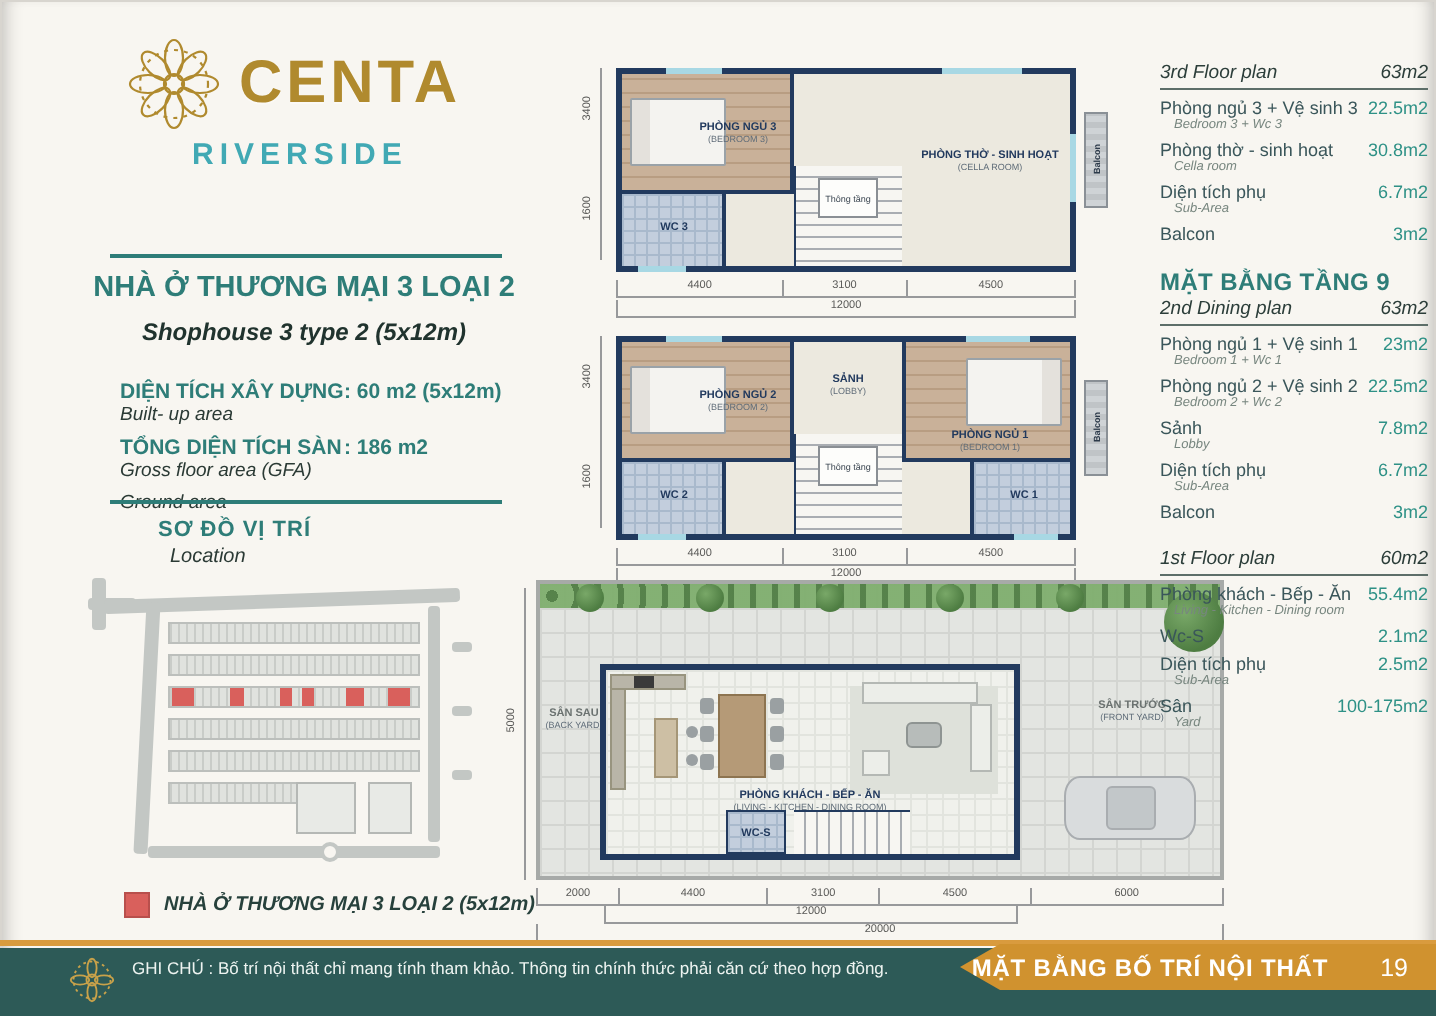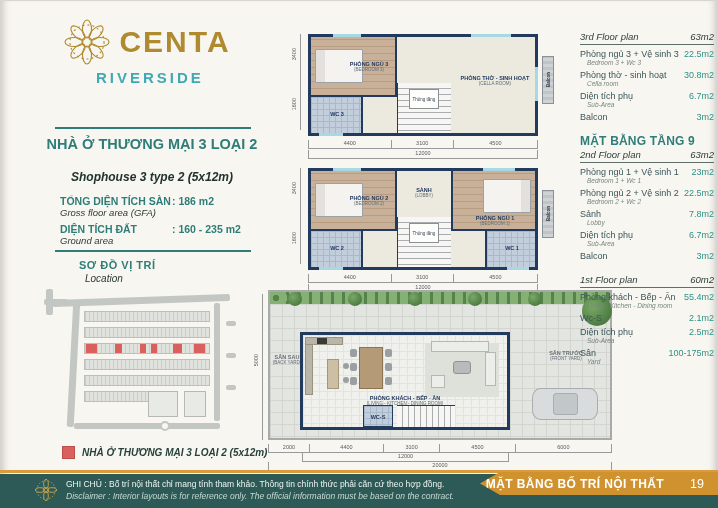--- a/index.html
+++ b/index.html
@@ -10,21 +10,21 @@
   
   .logo-block { position:absolute; left:38px; top:16px; width:216px; }
   .logo-row { display:flex; align-items:center; justify-content:center; gap:6px; }
   .brand { font-size:30px; font-weight:bold; letter-spacing:2px; color:#b08a2e;
            text-shadow:0 1px 0 rgba(255,255,255,.4); }
   .riverside { margin-top:1px; margin-left:58px; font-size:15px; font-weight:bold; letter-spacing:3px; color:#41a9b4; }
   .hr { position:absolute; left:55px; width:196px; height:2px; background:#2e7d78; }
   .hr1 { top:127px; } .hr2 { top:250px; }
   .title-block { position:absolute; left:28px; top:136px; width:248px; text-align:center; }
   .title-line { font-size:14.5px; font-weight:bold; color:#2e7d78; line-height:17px; }
-  .subtitle { margin-top:17px; font-size:12px; font-weight:600; font-style:italic; color:#20332e;text-align:center; }
+  .subtitle { margin-top:6px; font-size:12px; font-weight:600; font-style:italic; color:#20332e;text-align:center; }
   .specs { position:absolute; left:60px; top:190px; width:216px; }
   .spec { margin-bottom:5px; }
   .spec-line { font-size:10.5px; font-weight:bold; color:#2e7d78; white-space:nowrap; }
   .spec-label { display:inline-block; width:112px; }
   .spec-sub { font-size:9.5px; font-style:italic; color:#2b3a35; line-height:11px; }
   .loc-title { position:absolute; left:79px; top:259px; font-size:11px; font-weight:bold; color:#2e7d78; letter-spacing:.5px; }
   .loc-sub { position:absolute; left:85px; top:273px; font-size:10px; font-style:italic; color:#2b3a35; }
 
   
   .sitemap { position:absolute; left:44px; top:287px; width:194px; height:152px; }
@@ -130,27 +130,28 @@
     <div class="riverside">RIVERSIDE</div>
   </div>
 
   <div class="hr hr1"></div>
   <div class="title-block">
     <div class="title-line">NHÀ Ở THƯƠNG MẠI 3 LOẠI 2</div>
     <div class="subtitle">Shophouse 3 type 2 (5x12m)</div>
   </div>
   <div class="specs">
     <div class="spec">
+      <div class="spec-line"><span class="spec-label">DIỆN TÍCH XÂY DỰNG</span><span>: 60 m2 (5x12m)</span></div>
+      <div class="spec-sub">Built- up area</div>
     </div>
     <div class="spec">
       <div class="spec-line"><span class="spec-label">TỔNG DIỆN TÍCH SÀN</span><span>: 186 m2</span></div>
       <div class="spec-sub">Gross floor area (GFA)</div>
     </div>
     <div class="spec">
-      <div class="spec-line"><span class="spec-label">DIỆN TÍCH ĐẤT</span><span>: 160 - 235 m2</span></div>
       <div class="spec-sub">Ground area</div>
     </div>
   </div>
   <div class="hr hr2"></div>
 
   <div class="loc-title">SƠ ĐỒ VỊ TRÍ</div>
   <div class="loc-sub">Location</div>
 
   <div class="sitemap">
     <div class="road" style="left:2px;top:2px;width:7px;height:26px"></div>
@@ -405,21 +406,21 @@
       <div class="fsub">Sub-Area</div>
       <div class="frow">
           <span>Balcon</span>
           <span class="val">3m2</span>
         </div>
     </div>
 
     <div class="sec">
       <div class="sec-title">MẶT BẰNG TẦNG 9</div>
       <div class="sec-head">
-        <span>2nd Floor plan</span>
+        <span>2nd Dining plan</span>
         <span>63m2</span>
       </div>
       <div class="frow">
           <span>Phòng ngủ 1 + Vệ sinh 1</span>
           <span class="val">23m2</span>
         </div>
       <div class="fsub">Bedroom 1 + Wc 1</div>
       <div class="frow">
           <span>Phòng ngủ 2 + Vệ sinh 2</span>
           <span class="val">22.5m2</span>
@@ -477,21 +478,20 @@
           <ellipse cx="26" cy="13" rx="5" ry="10"></ellipse>
           <ellipse cx="26" cy="39" rx="5" ry="10"></ellipse>
           <ellipse cx="13" cy="26" rx="10" ry="5"></ellipse>
           <ellipse cx="39" cy="26" rx="10" ry="5"></ellipse>
           <circle cx="26" cy="26" r="20" stroke-dasharray="3 4"></circle>
         </g>
       </svg>
     </div>
     <div class="f-notes">
       <div class="f-note1">GHI CHÚ : Bố trí nội thất chỉ mang tính tham khảo. Thông tin chính thức phải căn cứ theo hợp đồng.</div>
-      <div class="f-note2">Disclaimer : Interior layouts is for reference only. The official information must be based on the contract.</div>
     </div>
     <div class="ribbon">
       <span class="ribbon-title">MẶT BẰNG BỐ TRÍ NỘI THẤT</span>
       <span class="ribbon-page">19</span>
     </div>
   </div>
 
 </div>
 
 </body></html>

